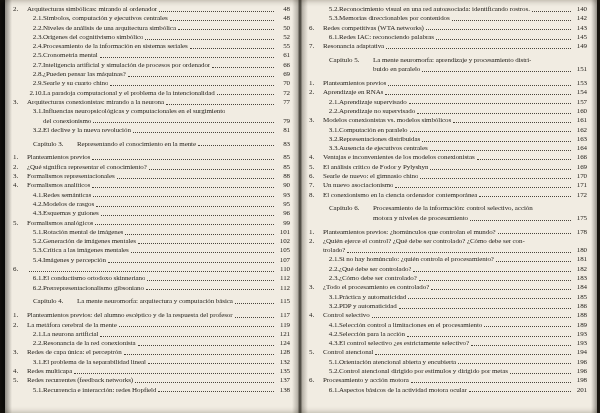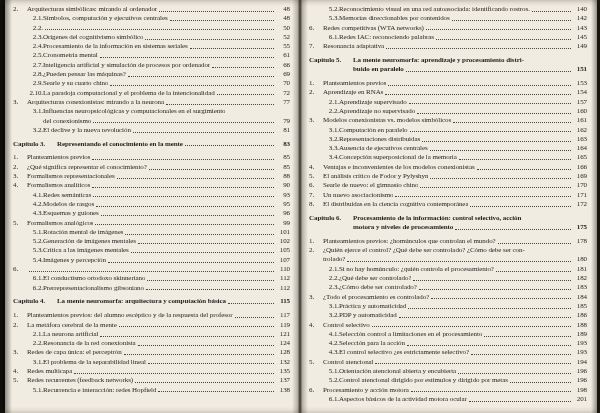--- a/index.html
+++ b/index.html
@@ -23,21 +23,21 @@
       rgba(40,35,25,.28) 34%,
       rgba(25,22,15,.85) 50%,
       rgba(40,35,25,.28) 66%,
       rgba(40,35,25,0) 100%);}
   .page{position:absolute;top:0;height:413px;padding-top:5px;box-sizing:border-box;overflow:hidden;}
   .page-left{left:13px;width:277px;}
   .page-right{left:309px;width:278px;}
 
   .line{display:flex;align-items:baseline;line-height:9.3px;font-size:7px;letter-spacing:-0.08px;}
   .line.gap{margin-top:4.5px;}
-  .line.chapter{font-weight:700;}
+  .line.chapter{font-weight:400;margin-left:20px;}
   .chlab{flex:0 0 44px;white-space:nowrap;}
   .num{flex:0 0 auto;white-space:nowrap;}
   .l0{padding-left:0;}
   .l0 .num{width:14px;}
   .l1{padding-left:10px;}
   .l1 .num{width:20px;text-align:right;}
   .cont.l0{padding-left:14px;}
   .cont.l1{padding-left:30px;align-items:center;}
   .chcont{padding-left:44px;}
   .txt{flex:0 1 auto;white-space:nowrap;overflow:hidden;min-width:0;}
@@ -57,20 +57,21 @@
         <span class="pg">48</span>
       </div>
       <div class="line l1">
         <span class="num">2.1.</span>
         <span class="txt">Símbolos, computación y ejecutivos centrales</span>
         <span class="dots"></span>
         <span class="pg">48</span>
       </div>
       <div class="line l1">
         <span class="num">2.2.</span>
+        <span class="txt">Niveles de análisis de una arquitectura simbólica</span>
         <span class="dots"></span>
         <span class="pg">50</span>
       </div>
       <div class="line l1">
         <span class="num">2.3.</span>
         <span class="txt">Orígenes del cognitivismo simbólico</span>
         <span class="dots"></span>
         <span class="pg">52</span>
       </div>
       <div class="line l1">
@@ -367,26 +368,20 @@
         <span class="txt">Representaciones distribuidas</span>
         <span class="dots"></span>
         <span class="pg">163</span>
       </div>
       <div class="line l1">
         <span class="num">3.3.</span>
         <span class="txt">Ausencia de ejecutivos centrales</span>
         <span class="dots"></span>
         <span class="pg">164</span>
       </div>
-      <div class="line l1">
-        <span class="num">3.4.</span>
-        <span class="txt">Concepción superposicional de la memoria</span>
-        <span class="dots"></span>
-        <span class="pg">165</span>
-      </div>
       <div class="line l0">
         <span class="num">4.</span>
         <span class="txt">Ventajas e inconvenientes de los modelos conexionistas</span>
         <span class="dots"></span>
         <span class="pg">166</span>
       </div>
       <div class="line l0">
         <span class="num">5.</span>
         <span class="txt">El análisis crítico de Fodor y Pylyshyn</span>
         <span class="dots"></span>
@@ -399,21 +394,21 @@
         <span class="pg">170</span>
       </div>
       <div class="line l0">
         <span class="num">7.</span>
         <span class="txt">Un nuevo asociacionismo</span>
         <span class="dots"></span>
         <span class="pg">171</span>
       </div>
       <div class="line l0">
         <span class="num">8.</span>
-        <span class="txt">El distribuidas en la ciencia cognitiva contemporánea</span>
+        <span class="txt">El conexionismo en la ciencia ordenador contemporánea</span>
         <span class="dots"></span>
         <span class="pg">172</span>
       </div>
       <div class="line chapter gap">
         <span class="chlab">Capítulo 6.</span>
         <span class="txt">Procesamiento de la información: control selectivo, acción</span>
       </div>
       <div class="line chcont chapter">
         <span class="txt">motora y niveles de procesamiento</span>
         <span class="dots"></span>

